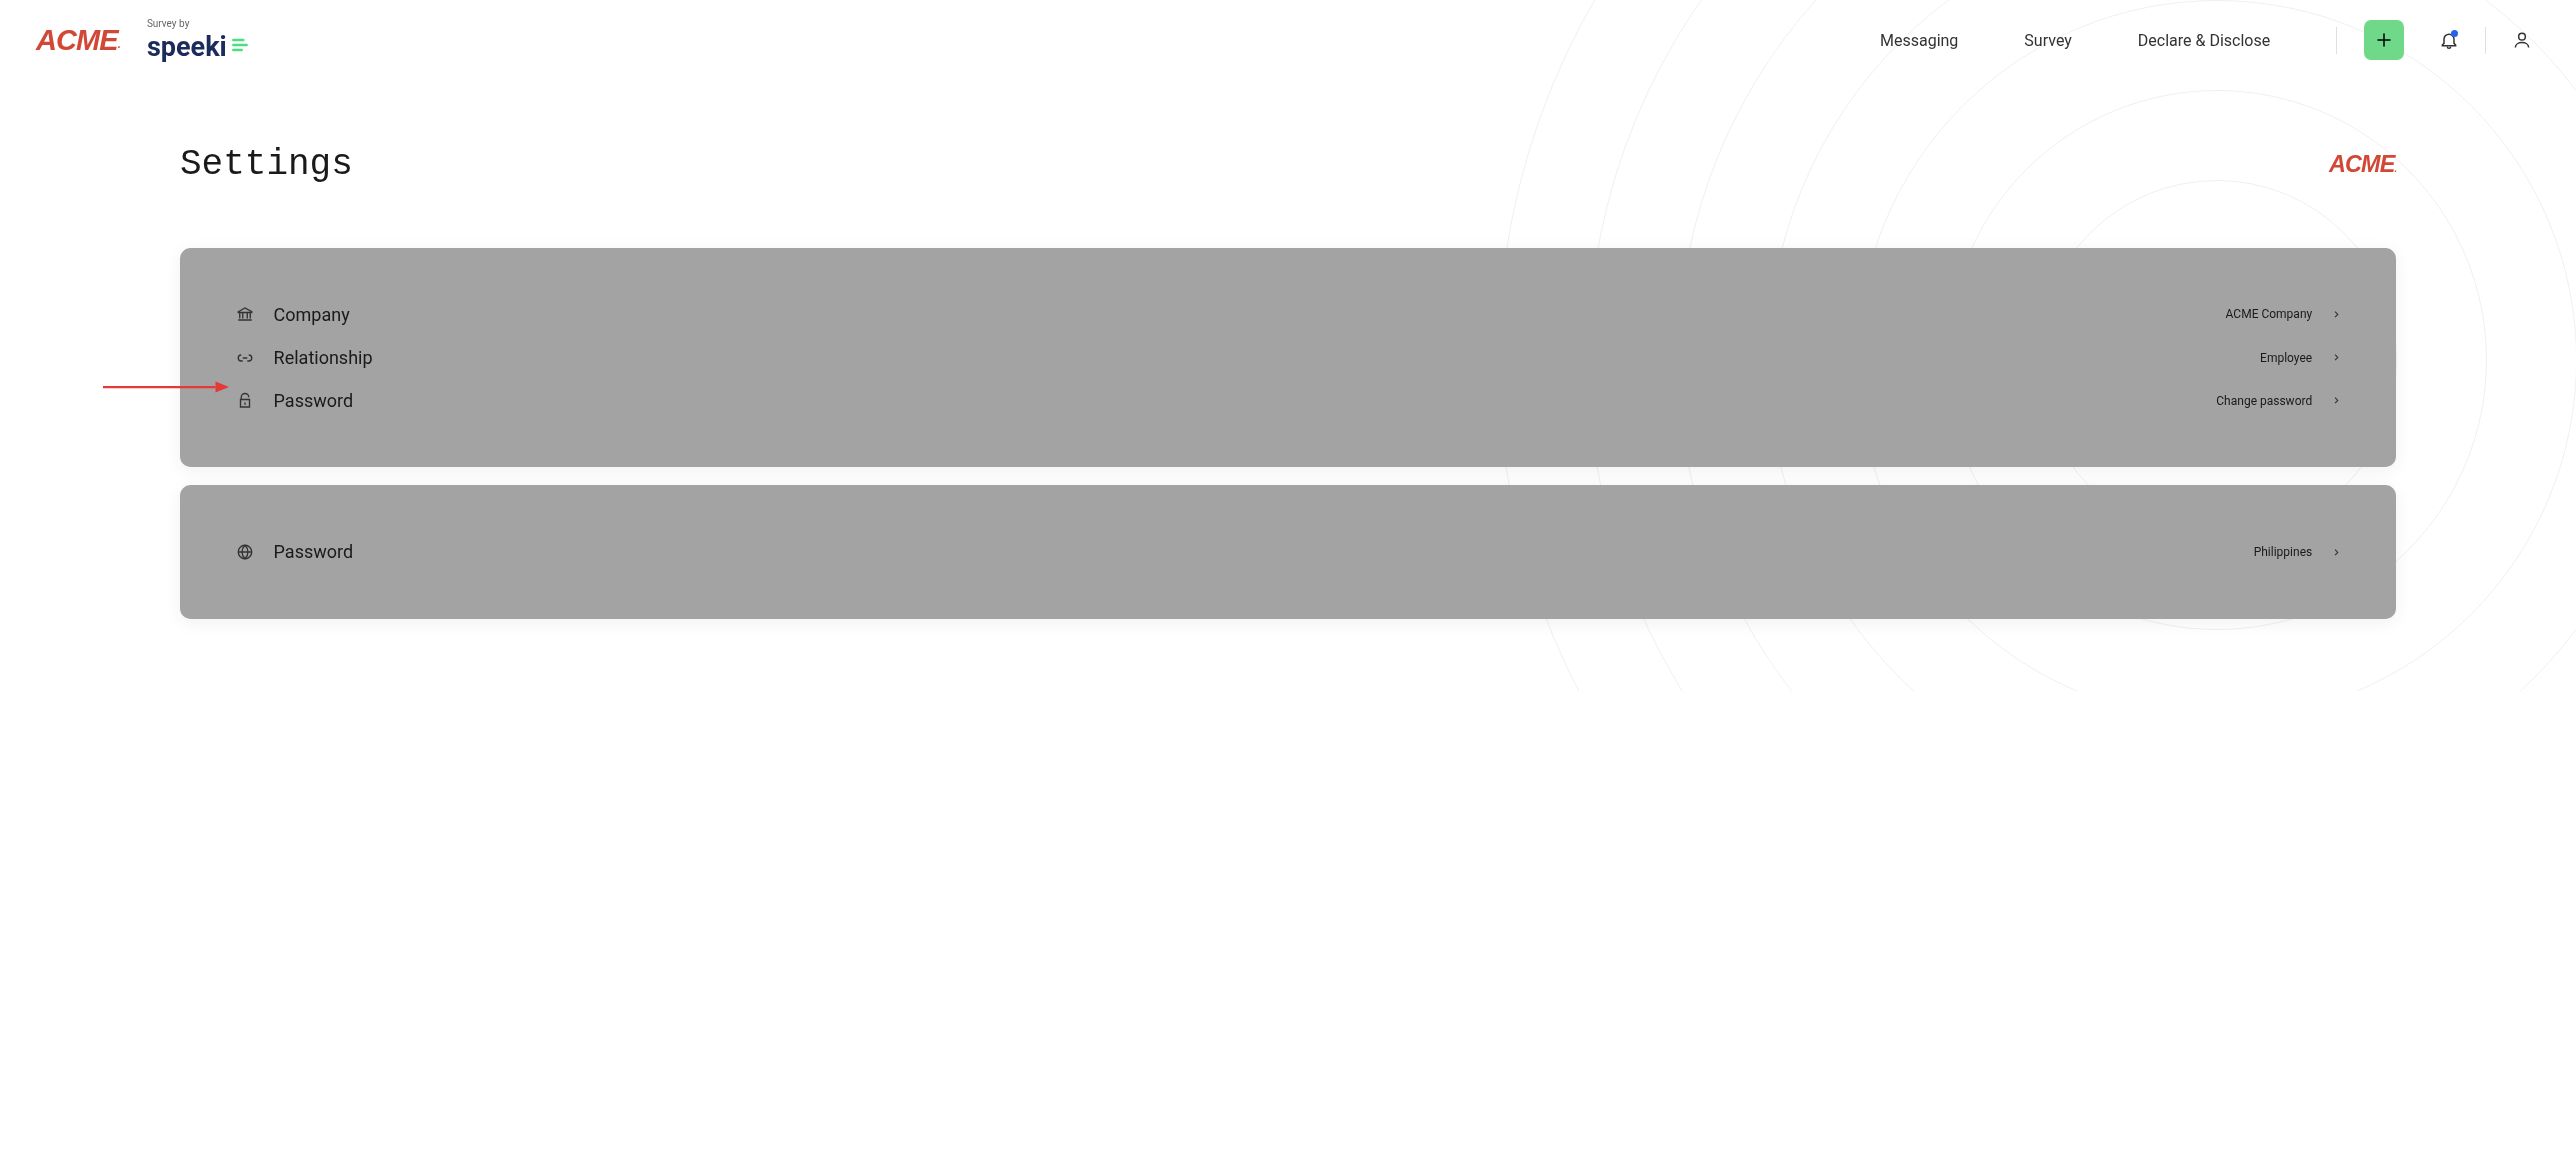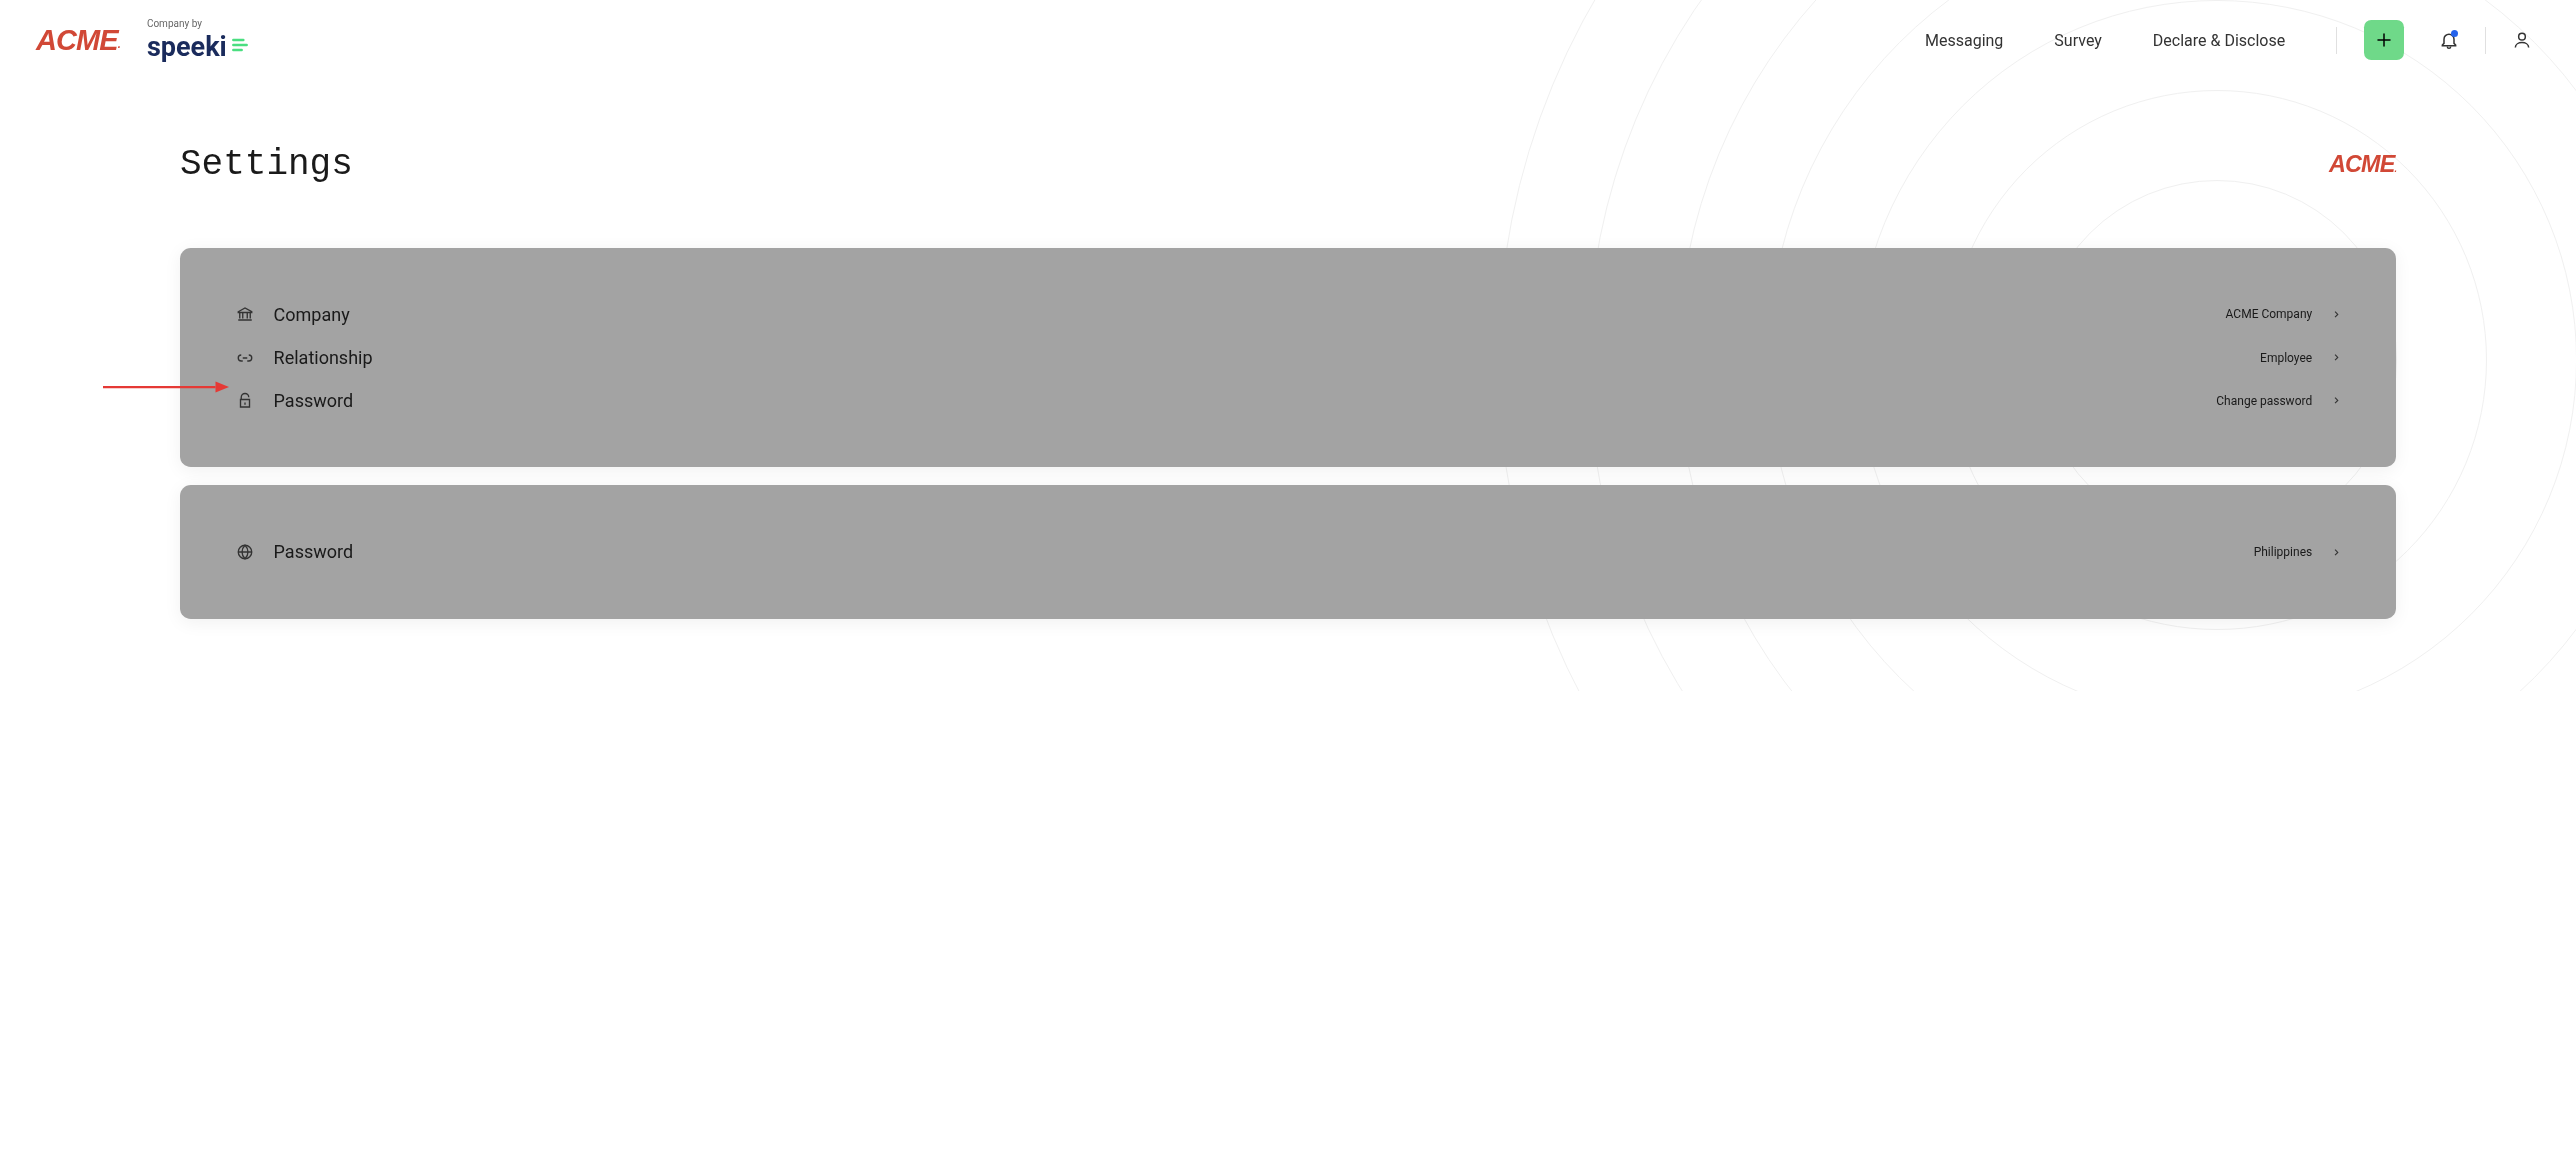--- a/index.html
+++ b/index.html
@@ -73,21 +73,21 @@
     .speeki-icon {
       color: #4ade80;
       font-size: 21.6px;
       line-height: 1;
       margin-left: 3.6px;
     }
     .nav-spacer { flex: 1; }
     .nav-items {
       display: flex;
       align-items: center;
-      gap: 51px;
+      gap: 66px;
     }
     .nav-link {
       font-size: 16px;
       color: #333;
       cursor: pointer;
     }
     .nav-divider {
       width: 0.9px;
       height: 27px;
       background: #e0e0e0;
@@ -212,21 +212,21 @@
   <div style="width:899px;height:899px"></div>
   <div style="width:1079px;height:1079px"></div>
   <div style="width:1259px;height:1259px"></div>
   <div style="width:1439px;height:1439px"></div>
 </div>
 
 <div class="header">
   <div class="logo-group">
     <div class="acme-logo">ACME</div>
     <div class="powered-by">
-      <span class="powered-label">Company by</span>
+      <span class="powered-label">Survey by</span>
       <span class="speeki-logo">
         <span>speeki</span>
         <span class="speeki-icon">
           <svg viewBox="0 0 24 24" width="20" height="20">
               <path fill="none" stroke="#4ade80" stroke-width="3" stroke-linecap="round" d="M4 6h12M4 12h16M4 18h10"></path>
             </svg>
         </span>
       </span>
     </div>
   </div>

